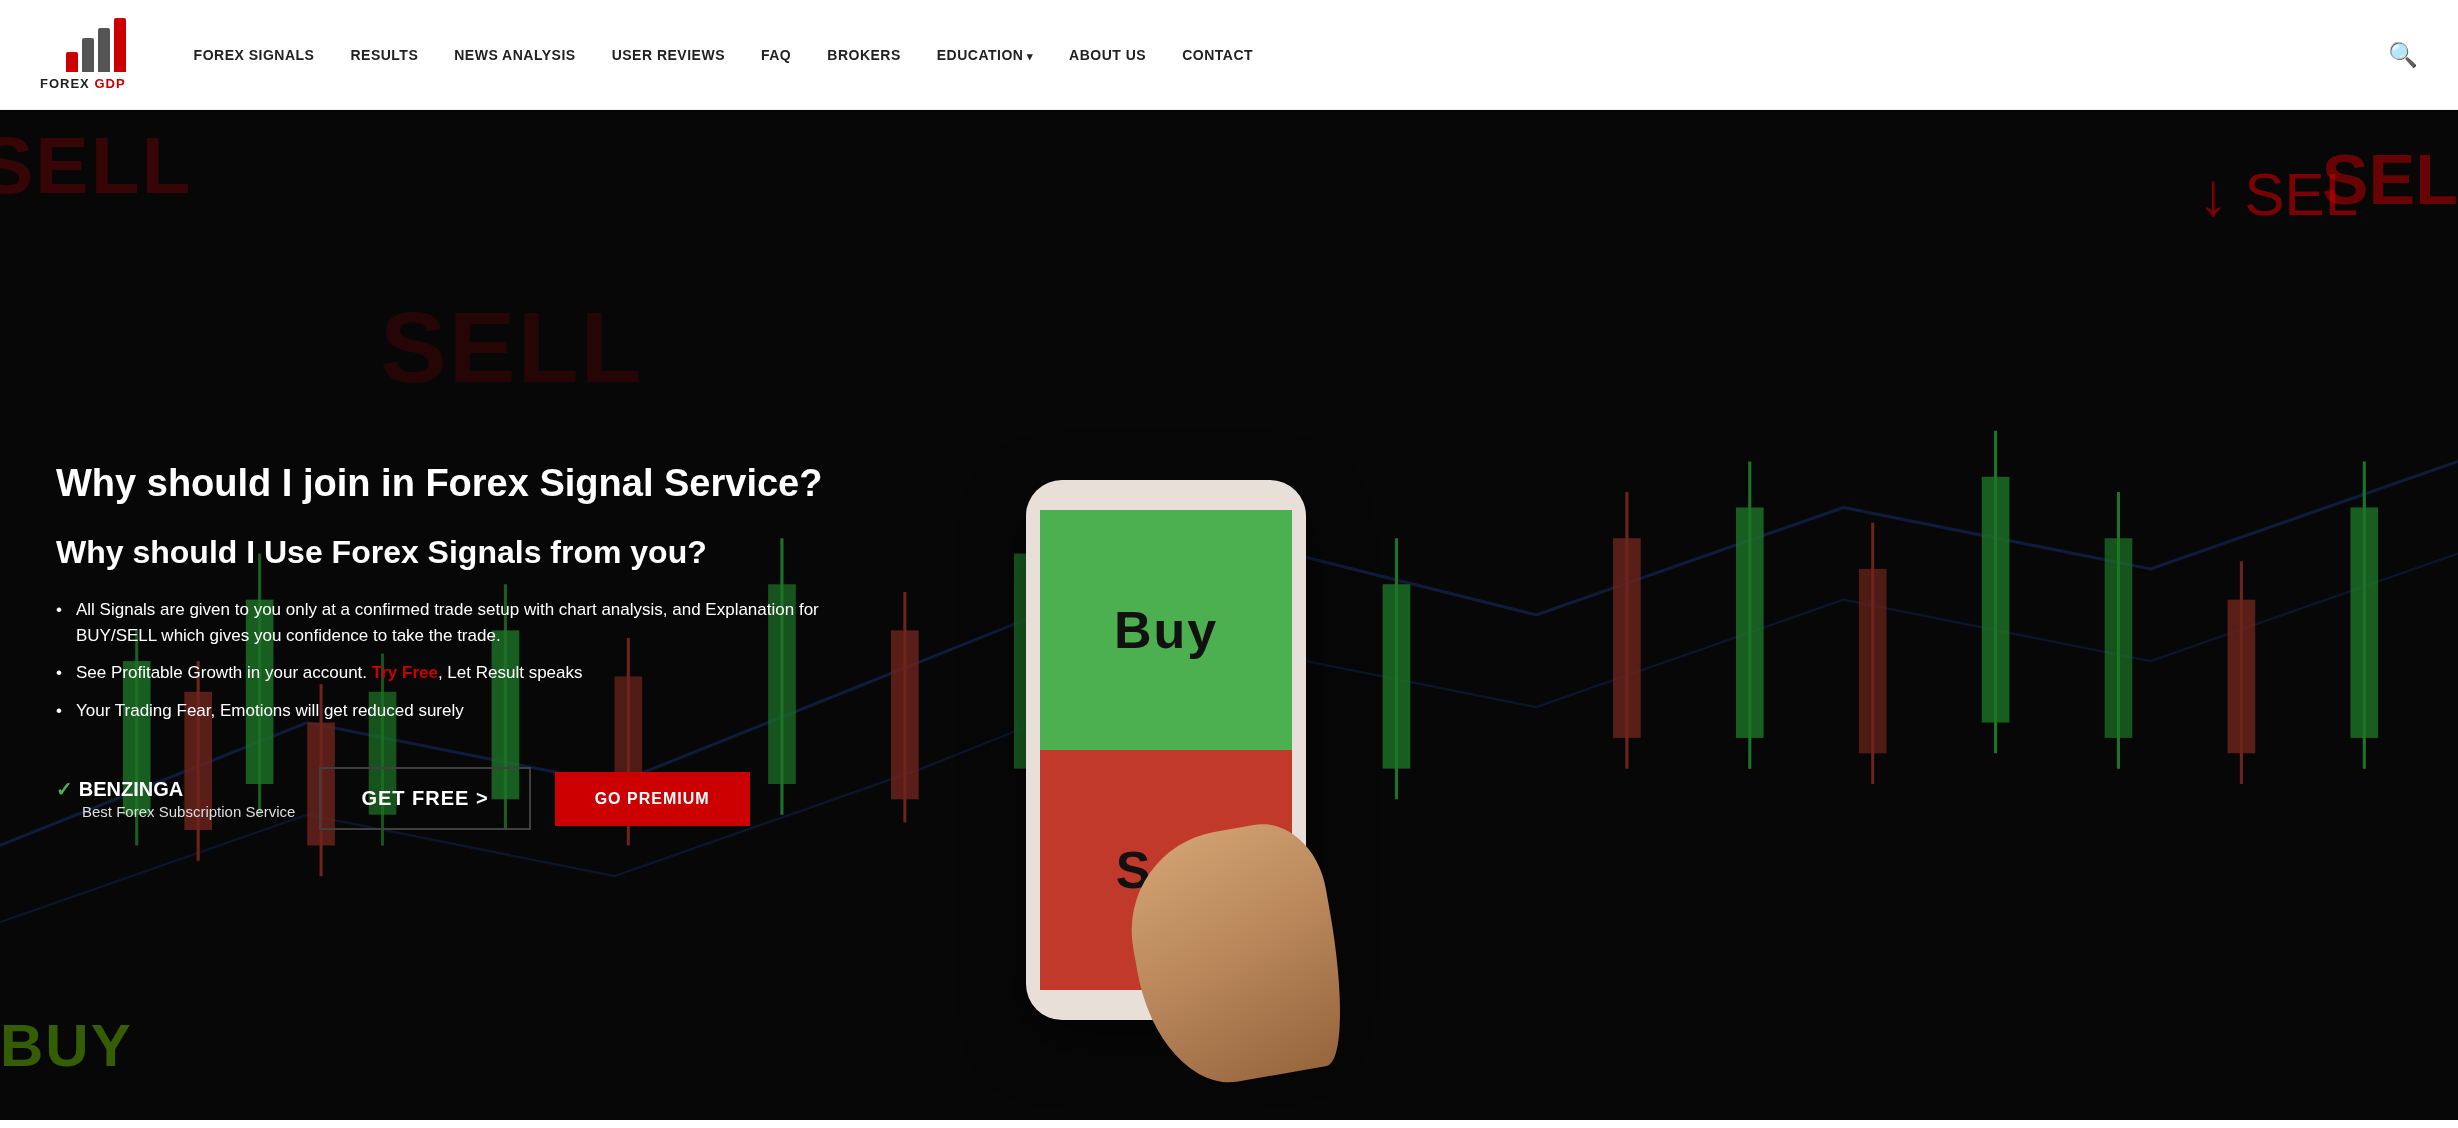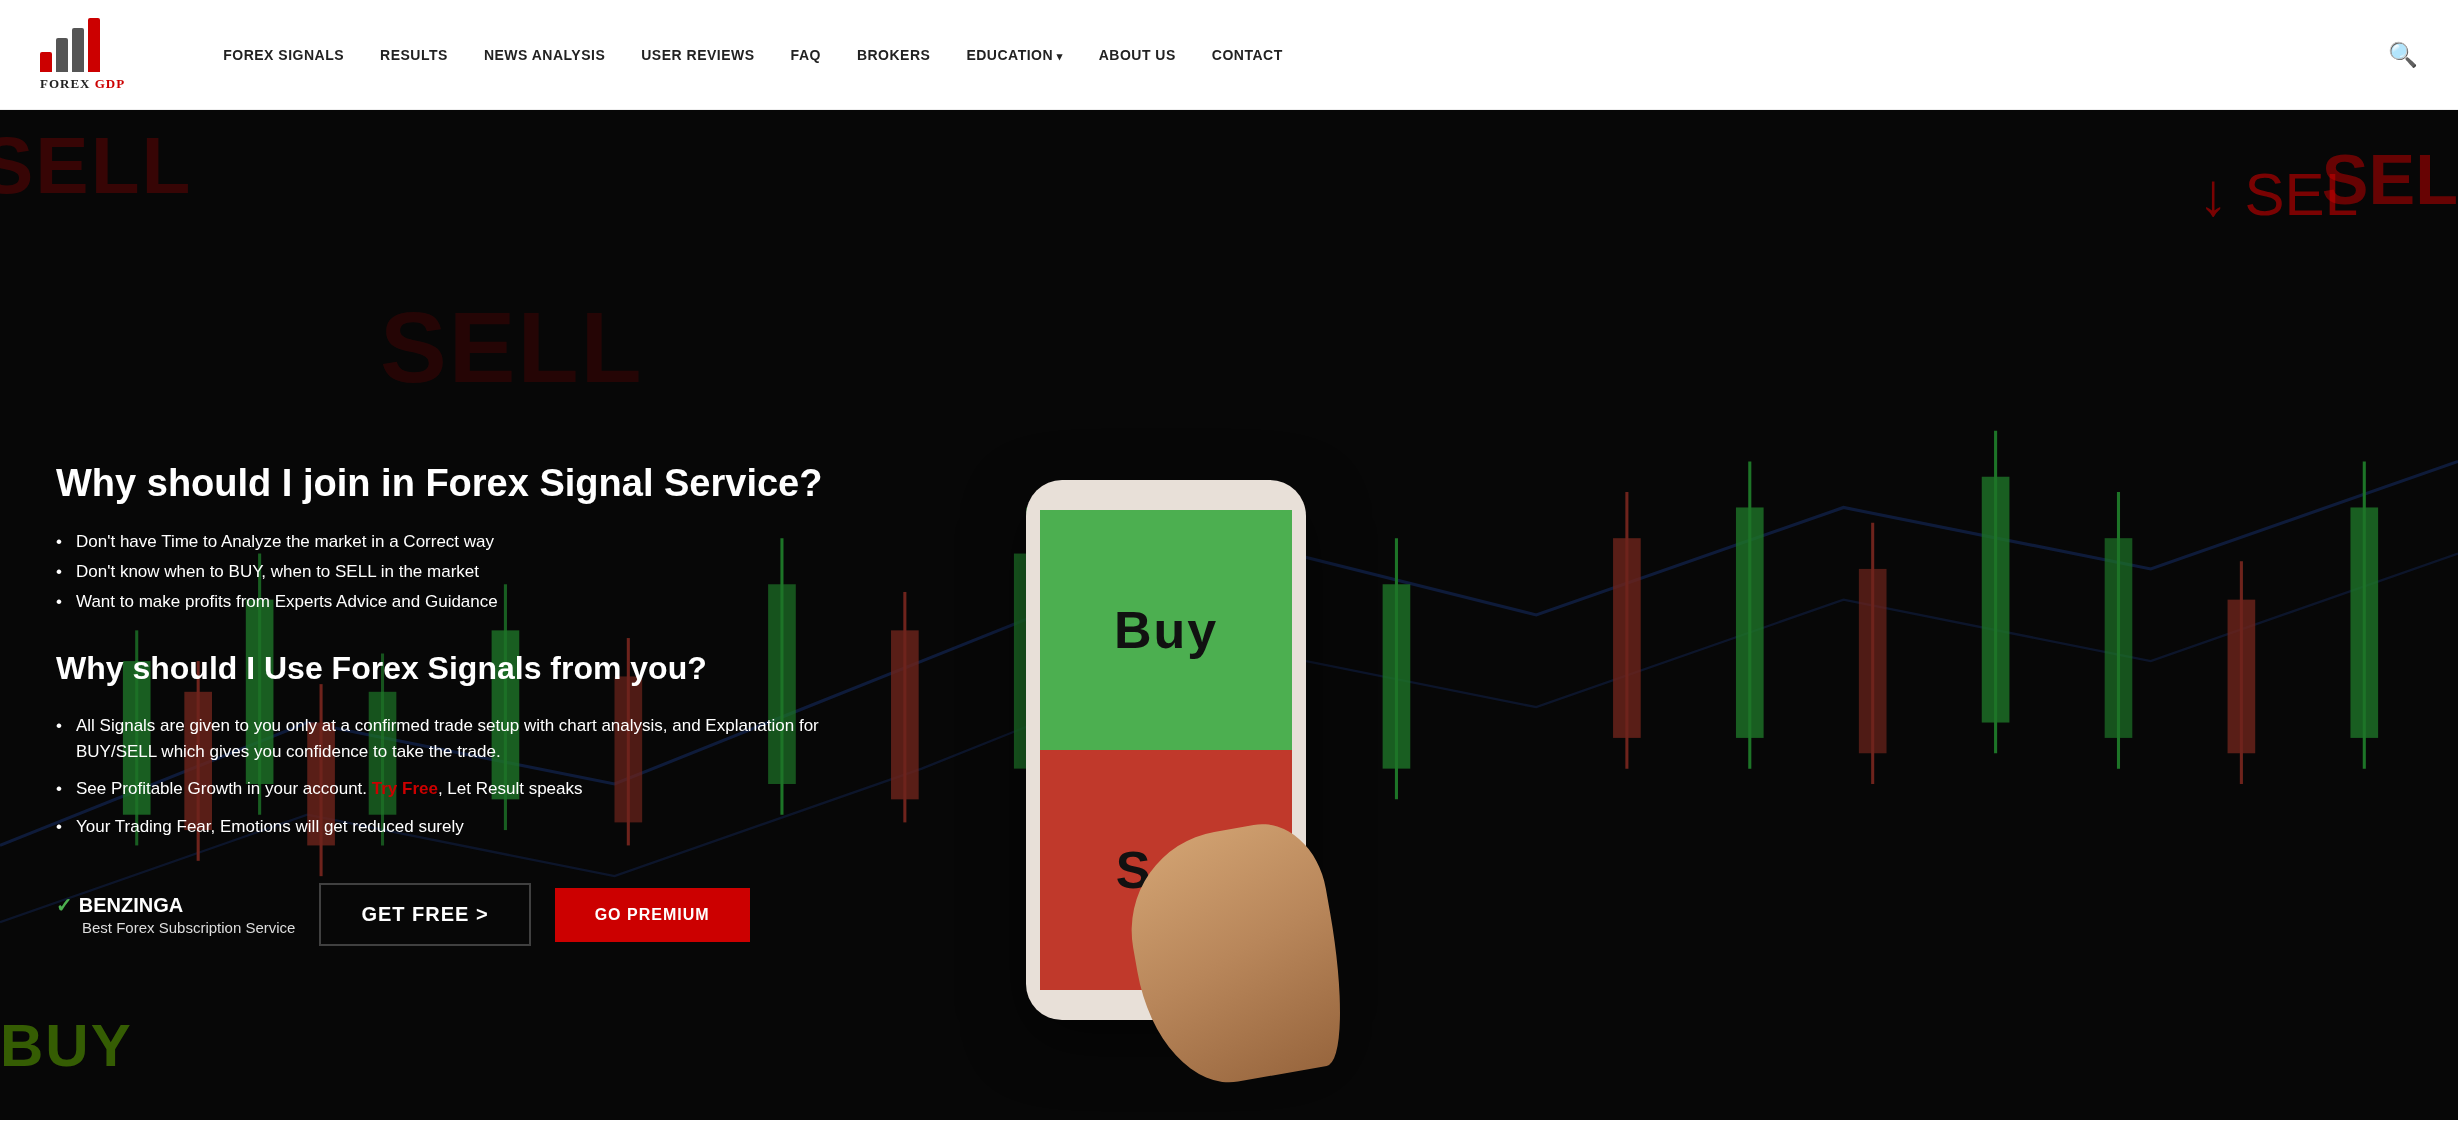--- a/index.html
+++ b/index.html
@@ -12,24 +12,23 @@
       background: #fff;
       padding: 0 40px;
       height: 110px;
       border-bottom: 1px solid #eee;
       position: relative;
       z-index: 10;
     }
     .logo-area {
       display: flex;
       flex-direction: column;
-      align-items: flex-start;
-      margin-right: 80px;
+      align-items: flex-end;
+      margin-right: 50px;
       flex-shrink: 0;
-      font-family: Liberation Serif, serif;
     }
     .logo-bars {
       display: flex;
       align-items: flex-end;
       gap: 4px;
       height: 54px;
     }
     .bar {
       width: 12px;
       border-radius: 2px 2px 0 0;
@@ -389,26 +388,20 @@
 
   <div class="watermark wm-sell-top">SELL</div>
   <div class="watermark wm-sell-mid">SELL</div>
   <div class="watermark wm-buy-bot">BUY</div>
   <div class="sell-arrow">↓ SEL</div>
   <div style="position:absolute;top:30px;right:0;color:rgba(200,0,0,0.5);font-size:70px;font-weight:bold;z-index:2;pointer-events:none;">SEL</div>
 
   <div class="hero-content">
     <div class="hero-left">
       <h1 class="hero-h1">Why should I join in Forex Signal Service?</h1>
-      <ul class="bullet-list">
-
-      <li>Don't have Time to Analyze the market in a Correct way</li>
-          <li>Don't know when to BUY, when to SELL in the market</li>
-          <li>Want to make profits from Experts Advice and Guidance</li>
-        </ul>
       <h2 class="hero-h2">Why should I Use Forex Signals from you?</h2>
       <ul class="bullet-list2">
 
       <li>All Signals are given to you only at a confirmed trade setup with chart analysis, and Explanation for BUY/SELL which gives you confidence to take the trade.</li>
           <li>See Profitable Growth in your account. <a class="try-free" href="#">Try Free</a>, Let Result speaks</li>
           <li>Your Trading Fear, Emotions will get reduced surely</li>
         </ul>
 
       <div class="cta-row">
         <div class="benzinga-badge">

